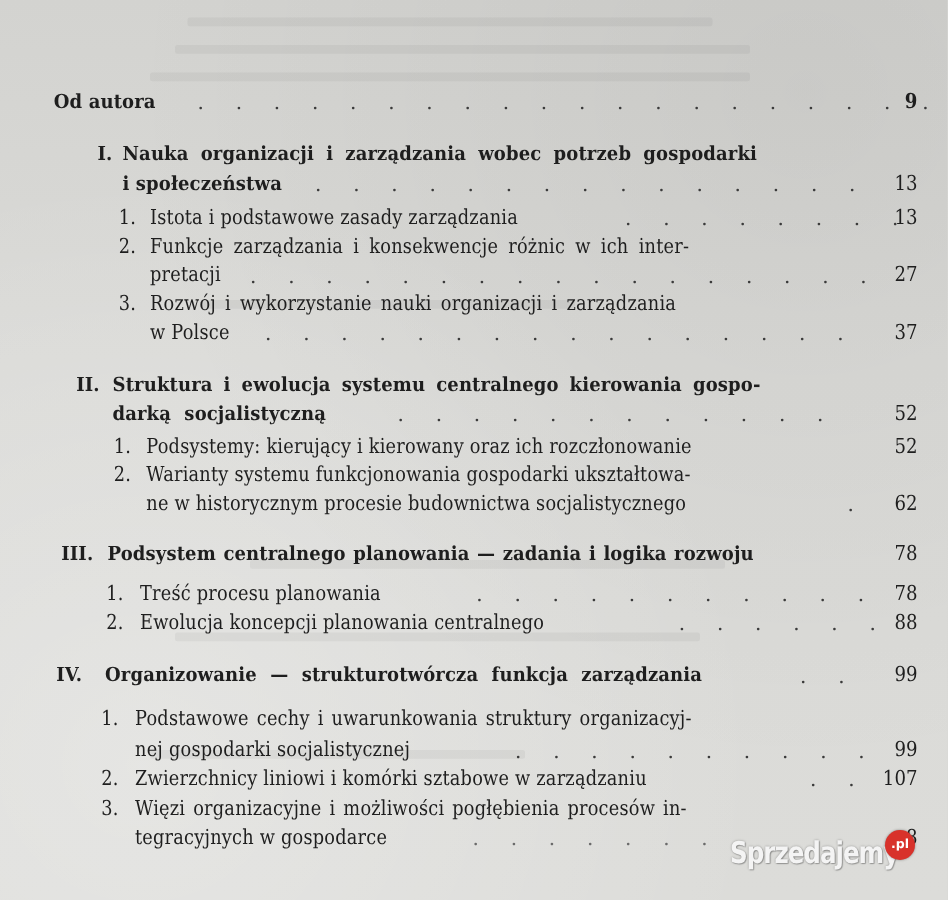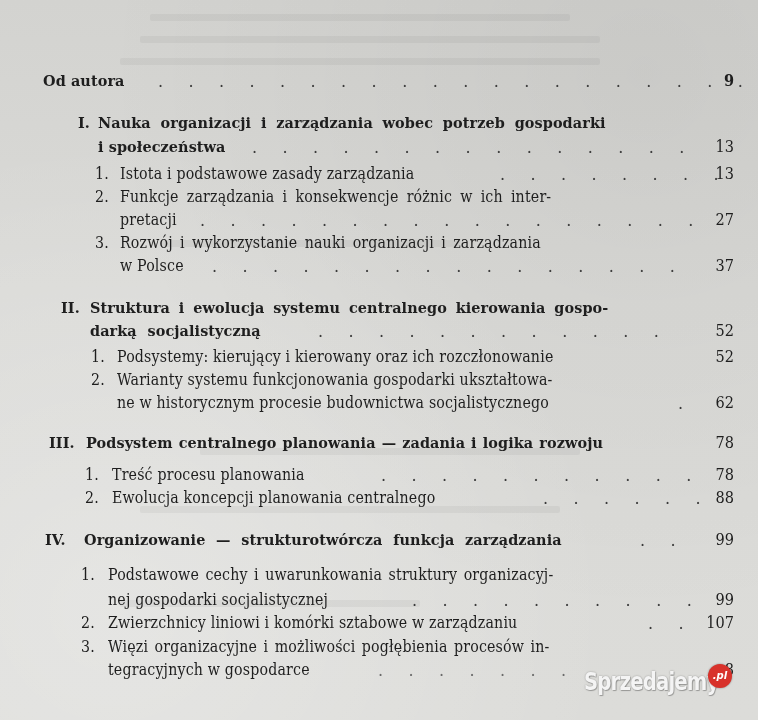--- a/index.html
+++ b/index.html
@@ -112,21 +112,20 @@
       height: 24px;
       border-radius: 50%;
       background: #d8322b;
       color: #fff;
       font-family: "DejaVu Sans", sans-serif;
       font-weight: bold;
       font-size: 10px;
       line-height: 24px;
       text-align: center;
       box-shadow: 0 0 2px rgba(0,0,0,0.4);
-      font-style: italic;
     }
   </style>
 </head>
 <body>
 
 <div class="bleed">
   <div class="ghost" style="left:150px;top:14px;width:420px;"></div>
   <div class="ghost" style="left:140px;top:36px;width:460px;"></div>
   <div class="ghost" style="left:120px;top:58px;width:480px;"></div>
   <div class="ghost" style="left:160px;top:240px;width:300px;"></div>

